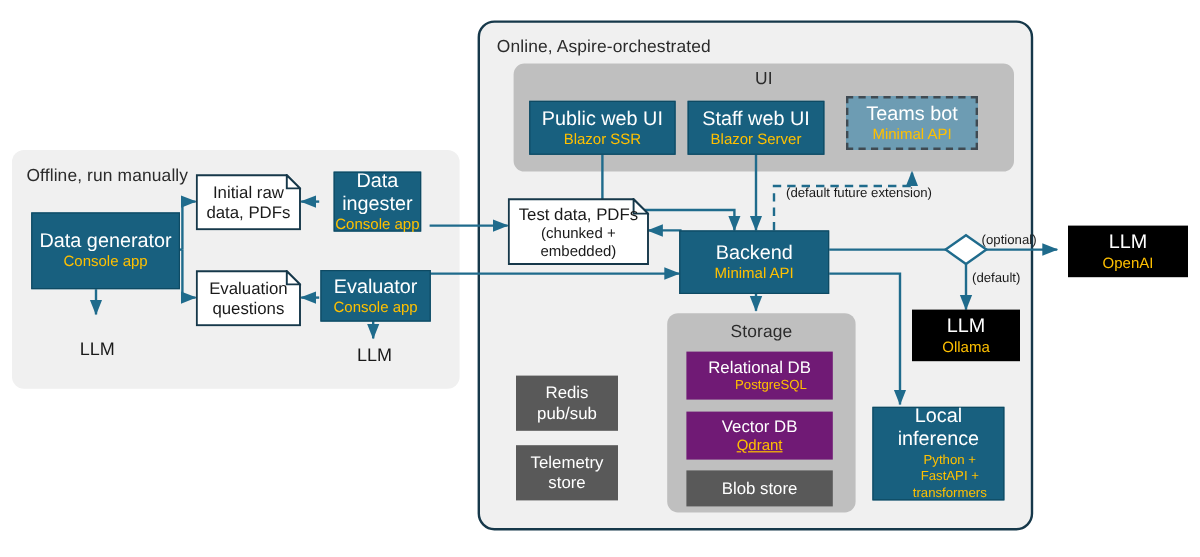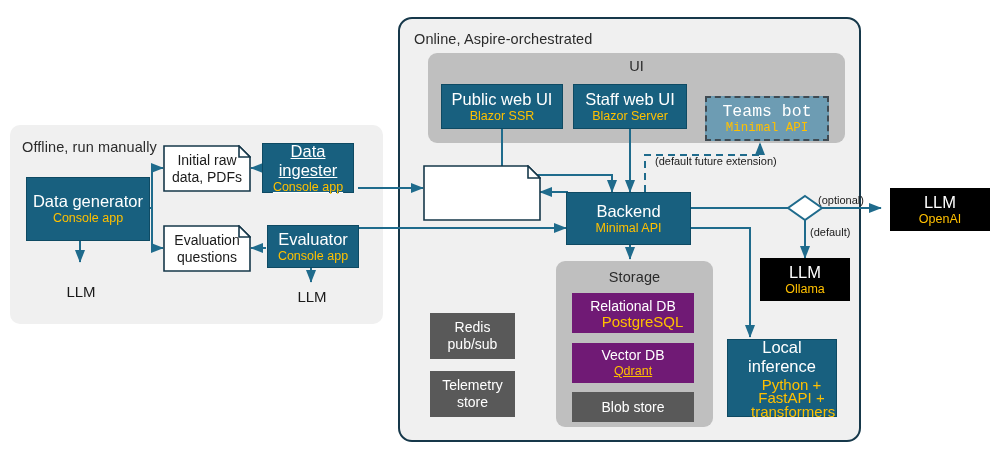--- a/index.html
+++ b/index.html
@@ -25,21 +25,21 @@
   .box-blue-dashed{background:#6d9cb3;border:2px dashed #3f4a52;color:#ffffff;}
   .box-green{background:#701a75;color:#ffffff;}
   .box-gray{background:#595959;color:#ffffff;}
   .box-black{background:#000000;color:#ffffff;}
 
   .t1{font-size:16.5px;line-height:19px;}
   .t2{font-size:14px;line-height:17px;}
   .t-sm{font-size:12.5px;line-height:15px;}
   .sub-yellow{color:#ffc000;font-size:12.5px;line-height:15px;}
   .sub-yellow-u{color:#ffc000;font-size:12.5px;line-height:15px;text-decoration:underline;}
-  .sub-yellow-sm{color:#ffc000;font-size:15px;line-height:13.5px;margin-left:19px;}
+  .sub-yellow-sm{color:#ffc000;font-size:11px;line-height:13.5px;margin-left:19px;}
 
   .plain-text{position:absolute;color:#1a1a1a;font-size:15px;text-align:center;}
   .edge-label{position:absolute;color:#1a1a1a;font-size:11px;white-space:nowrap;}
 
   .doc-shape{position:absolute;}
 </style>
 </head>
 <body>
 
 <div id="stage">
@@ -113,21 +113,21 @@
   <div class="plain-text" style="left:45px;top:283px;width:72px;">LLM</div>
 
   <svg class="doc-shape" style="left:163px;top:145px;width:88px;height:47px;" viewBox="0 0 88 47">
     <path d="M1,1 L76,1 L87,12 L87,46 L1,46 Z" fill="#ffffff" stroke="#16384a" stroke-width="1.6"></path>
     <path d="M76,1 L87,12 L76,12 Z" fill="#ffffff" stroke="#16384a" stroke-width="1.6"></path>
   </svg>
   <div class="node" style="left:163px;top:145px;width:88px;height:47px;color:#1a1a1a;">
     <div class="t2" style="padding:0 7px;">Initial raw data, PDFs</div>
   </div>
 
-  <div class="node box-blue" style="left:262px;top:143px;width:92px;height:50px;text-decoration:underline;">
+  <div class="node box-blue" style="left:278px;top:143px;width:73px;height:50px;">
     <div class="t1" style="padding:0 4px;">Data ingester</div>
     <div class="sub-yellow">Console app</div>
   </div>
 
   <svg class="doc-shape" style="left:163px;top:225px;width:88px;height:47px;" viewBox="0 0 88 47">
     <path d="M1,1 L76,1 L87,12 L87,46 L1,46 Z" fill="#ffffff" stroke="#16384a" stroke-width="1.6"></path>
     <path d="M76,1 L87,12 L76,12 Z" fill="#ffffff" stroke="#16384a" stroke-width="1.6"></path>
   </svg>
   <div class="node" style="left:163px;top:225px;width:88px;height:47px;color:#1a1a1a;">
     <div class="t2" style="padding:0 8px;">Evaluation questions</div>
@@ -142,31 +142,35 @@
   <div class="node box-blue" style="left:441px;top:84px;width:122px;height:45px;">
     <div class="t1">Public web UI</div>
     <div class="sub-yellow">Blazor SSR</div>
   </div>
 
   <div class="node box-blue" style="left:573px;top:84px;width:114px;height:45px;">
     <div class="t1">Staff web UI</div>
     <div class="sub-yellow">Blazor Server</div>
   </div>
 
-  <div class="node box-blue-dashed" style="left:705px;top:96px;width:124px;height:45px;font-family:Liberation Mono, monospace;">
+  <div class="node box-blue-dashed" style="left:705px;top:80px;width:110px;height:45px;">
     <div class="t1">Teams bot</div>
     <div class="sub-yellow">Minimal API</div>
   </div>
 
   <div class="edge-label" style="left:655px;top:155px;">(default future extension)</div>
 
   <svg class="doc-shape" style="left:423px;top:165px;width:118px;height:56px;" viewBox="0 0 118 56">
     <path d="M1,1 L105,1 L117,13 L117,55 L1,55 Z" fill="#ffffff" stroke="#16384a" stroke-width="1.6"></path>
     <path d="M105,1 L117,13 L105,13 Z" fill="#ffffff" stroke="#16384a" stroke-width="1.6"></path>
   </svg>
+  <div class="node" style="left:423px;top:165px;width:118px;height:56px;color:#1a1a1a;">
+    <div class="t2">Test data, PDFs</div>
+    <div class="t-sm" style="padding:0 14px;">(chunked + embedded)</div>
+  </div>
 
   <div class="node box-blue" style="left:566px;top:192px;width:125px;height:53px;">
     <div class="t1">Backend</div>
     <div class="sub-yellow">Minimal API</div>
   </div>
 
   <div class="node box-gray" style="left:430px;top:313px;width:85px;height:46px;">
     <div class="t2" style="padding:0 6px;">Redis pub/sub</div>
   </div>
 

